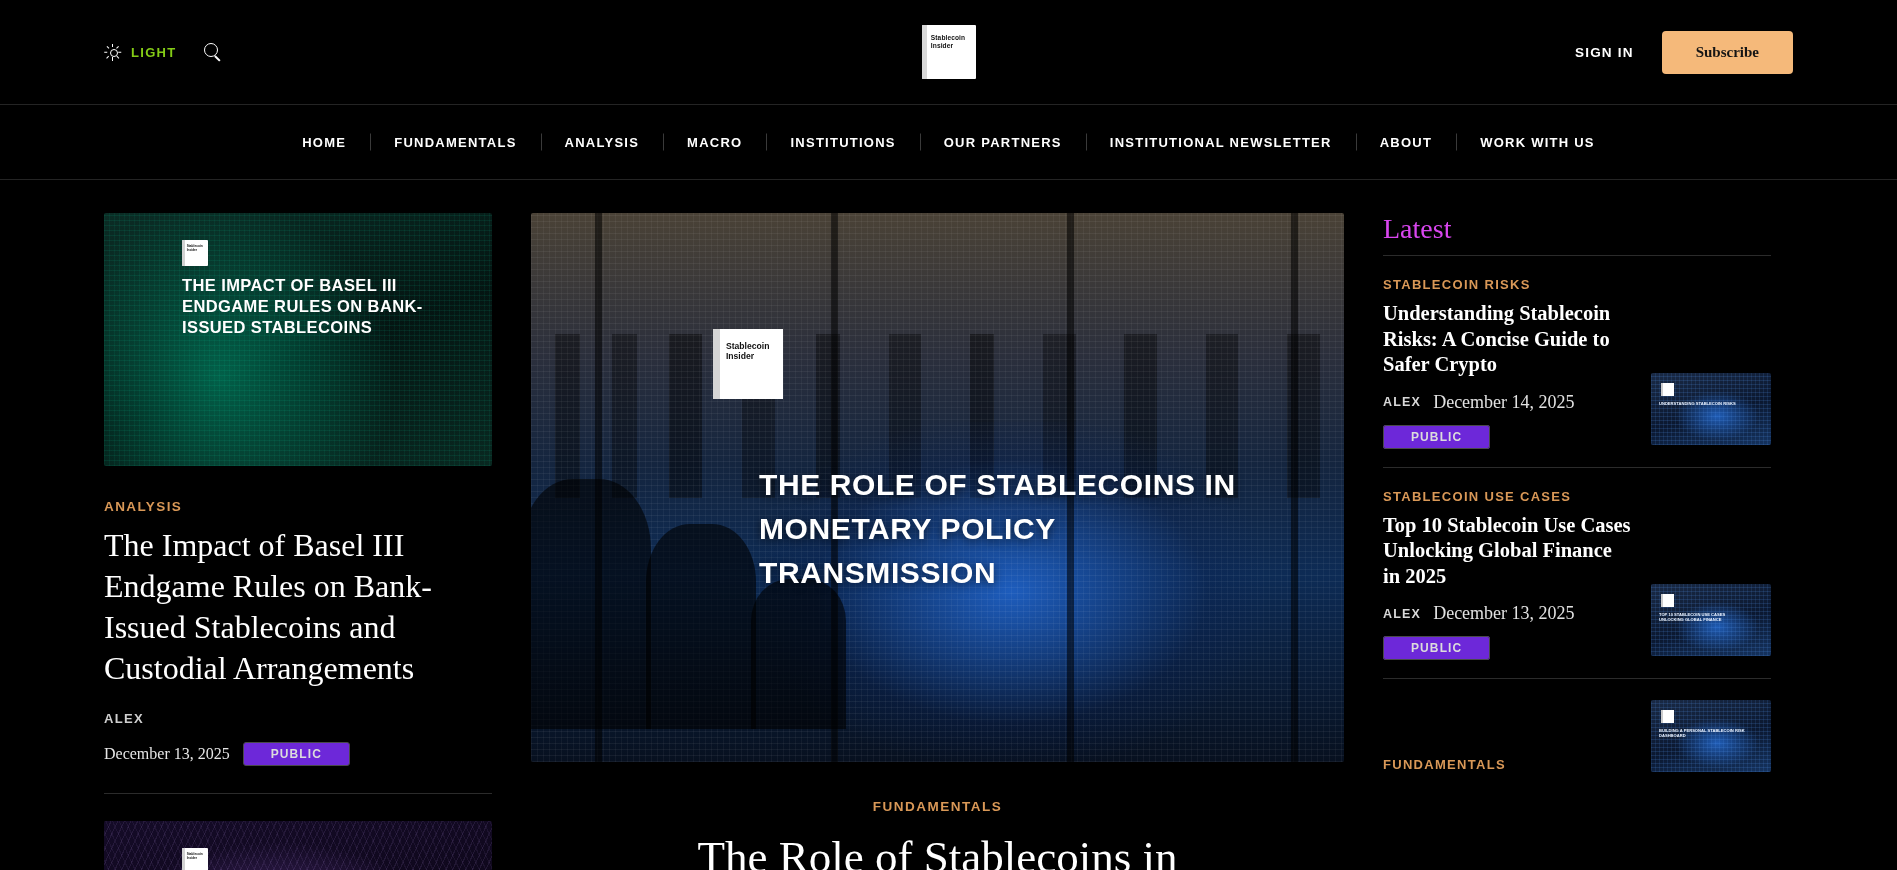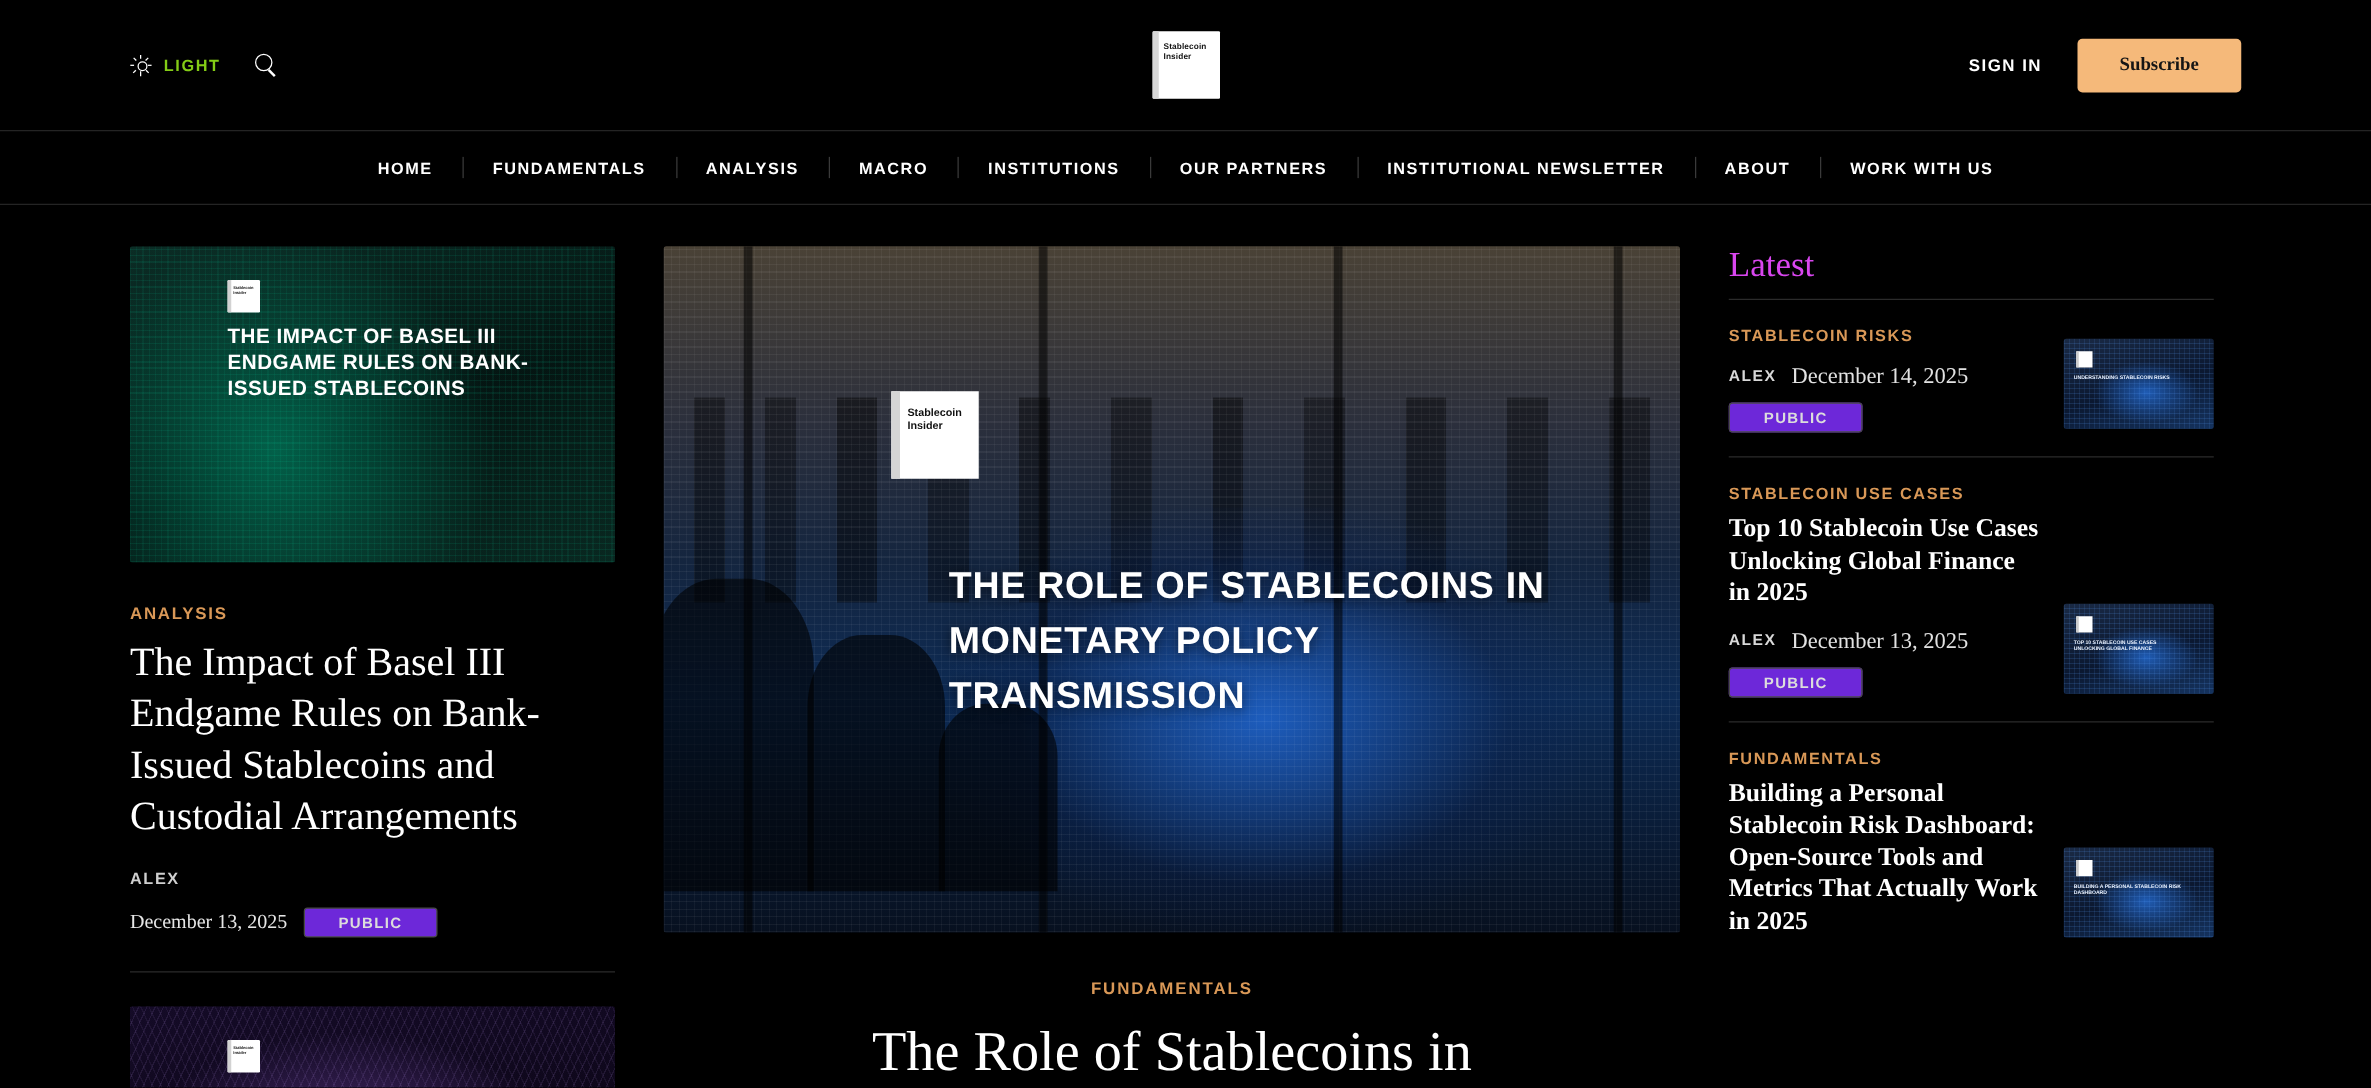--- a/index.html
+++ b/index.html
@@ -147,21 +147,21 @@
     border-radius: 4px;
     padding: 13px 34px;
     font-size: 15px;
     font-weight: 700;
     font-family: "Liberation Serif", serif;
     cursor: pointer;
   }
 
   
   .nav {
-    height: 60px;
+    height: 76px;
     border-top: 1px solid #242424;
     border-bottom: 1px solid #242424;
     display: flex;
     align-items: center;
     justify-content: center;
     gap: 0;
   }
   .nav-item {
     font-size: 13px;
     letter-spacing: 1.25px;
@@ -604,20 +604,21 @@
     <div class="hero-title">The Role of Stablecoins in</div>
   </div>
 
   <div class="col-right">
     <div class="latest-head">Latest</div>
     <div class="latest-sep"></div>
 
     <div class="latest-item">
       <div class="li-main">
         <div class="li-kicker">STABLECOIN RISKS</div>
+        <div class="li-title">Understanding Stablecoin Risks: A Concise Guide to Safer Crypto</div>
         <div class="li-meta">
           <span class="li-author">ALEX</span>
           <span class="li-date">December 14, 2025</span>
         </div>
         <div class="li-tagrow">
           <span class="tag">PUBLIC</span>
         </div>
       </div>
       <div class="li-thumb">
         <div class="glow"></div>
@@ -647,21 +648,20 @@
             <i></i>
           </div>
         <div class="tt">TOP 10 STABLECOIN USE CASES UNLOCKING GLOBAL FINANCE</div>
       </div>
     </div>
     <div class="latest-sep"></div>
 
     <div class="latest-item">
       <div class="li-main">
         <div class="li-kicker">FUNDAMENTALS</div>
-        <div class="li-title">Building a Personal Stablecoin Risk Dashboard: Open-Source Tools and Metrics That Actually Work in 2025</div>
       </div>
       <div class="li-thumb">
         <div class="glow"></div>
         <div class="tl">
             <i></i>
           </div>
         <div class="tt">BUILDING A PERSONAL STABLECOIN RISK DASHBOARD</div>
       </div>
     </div>
   </div>

